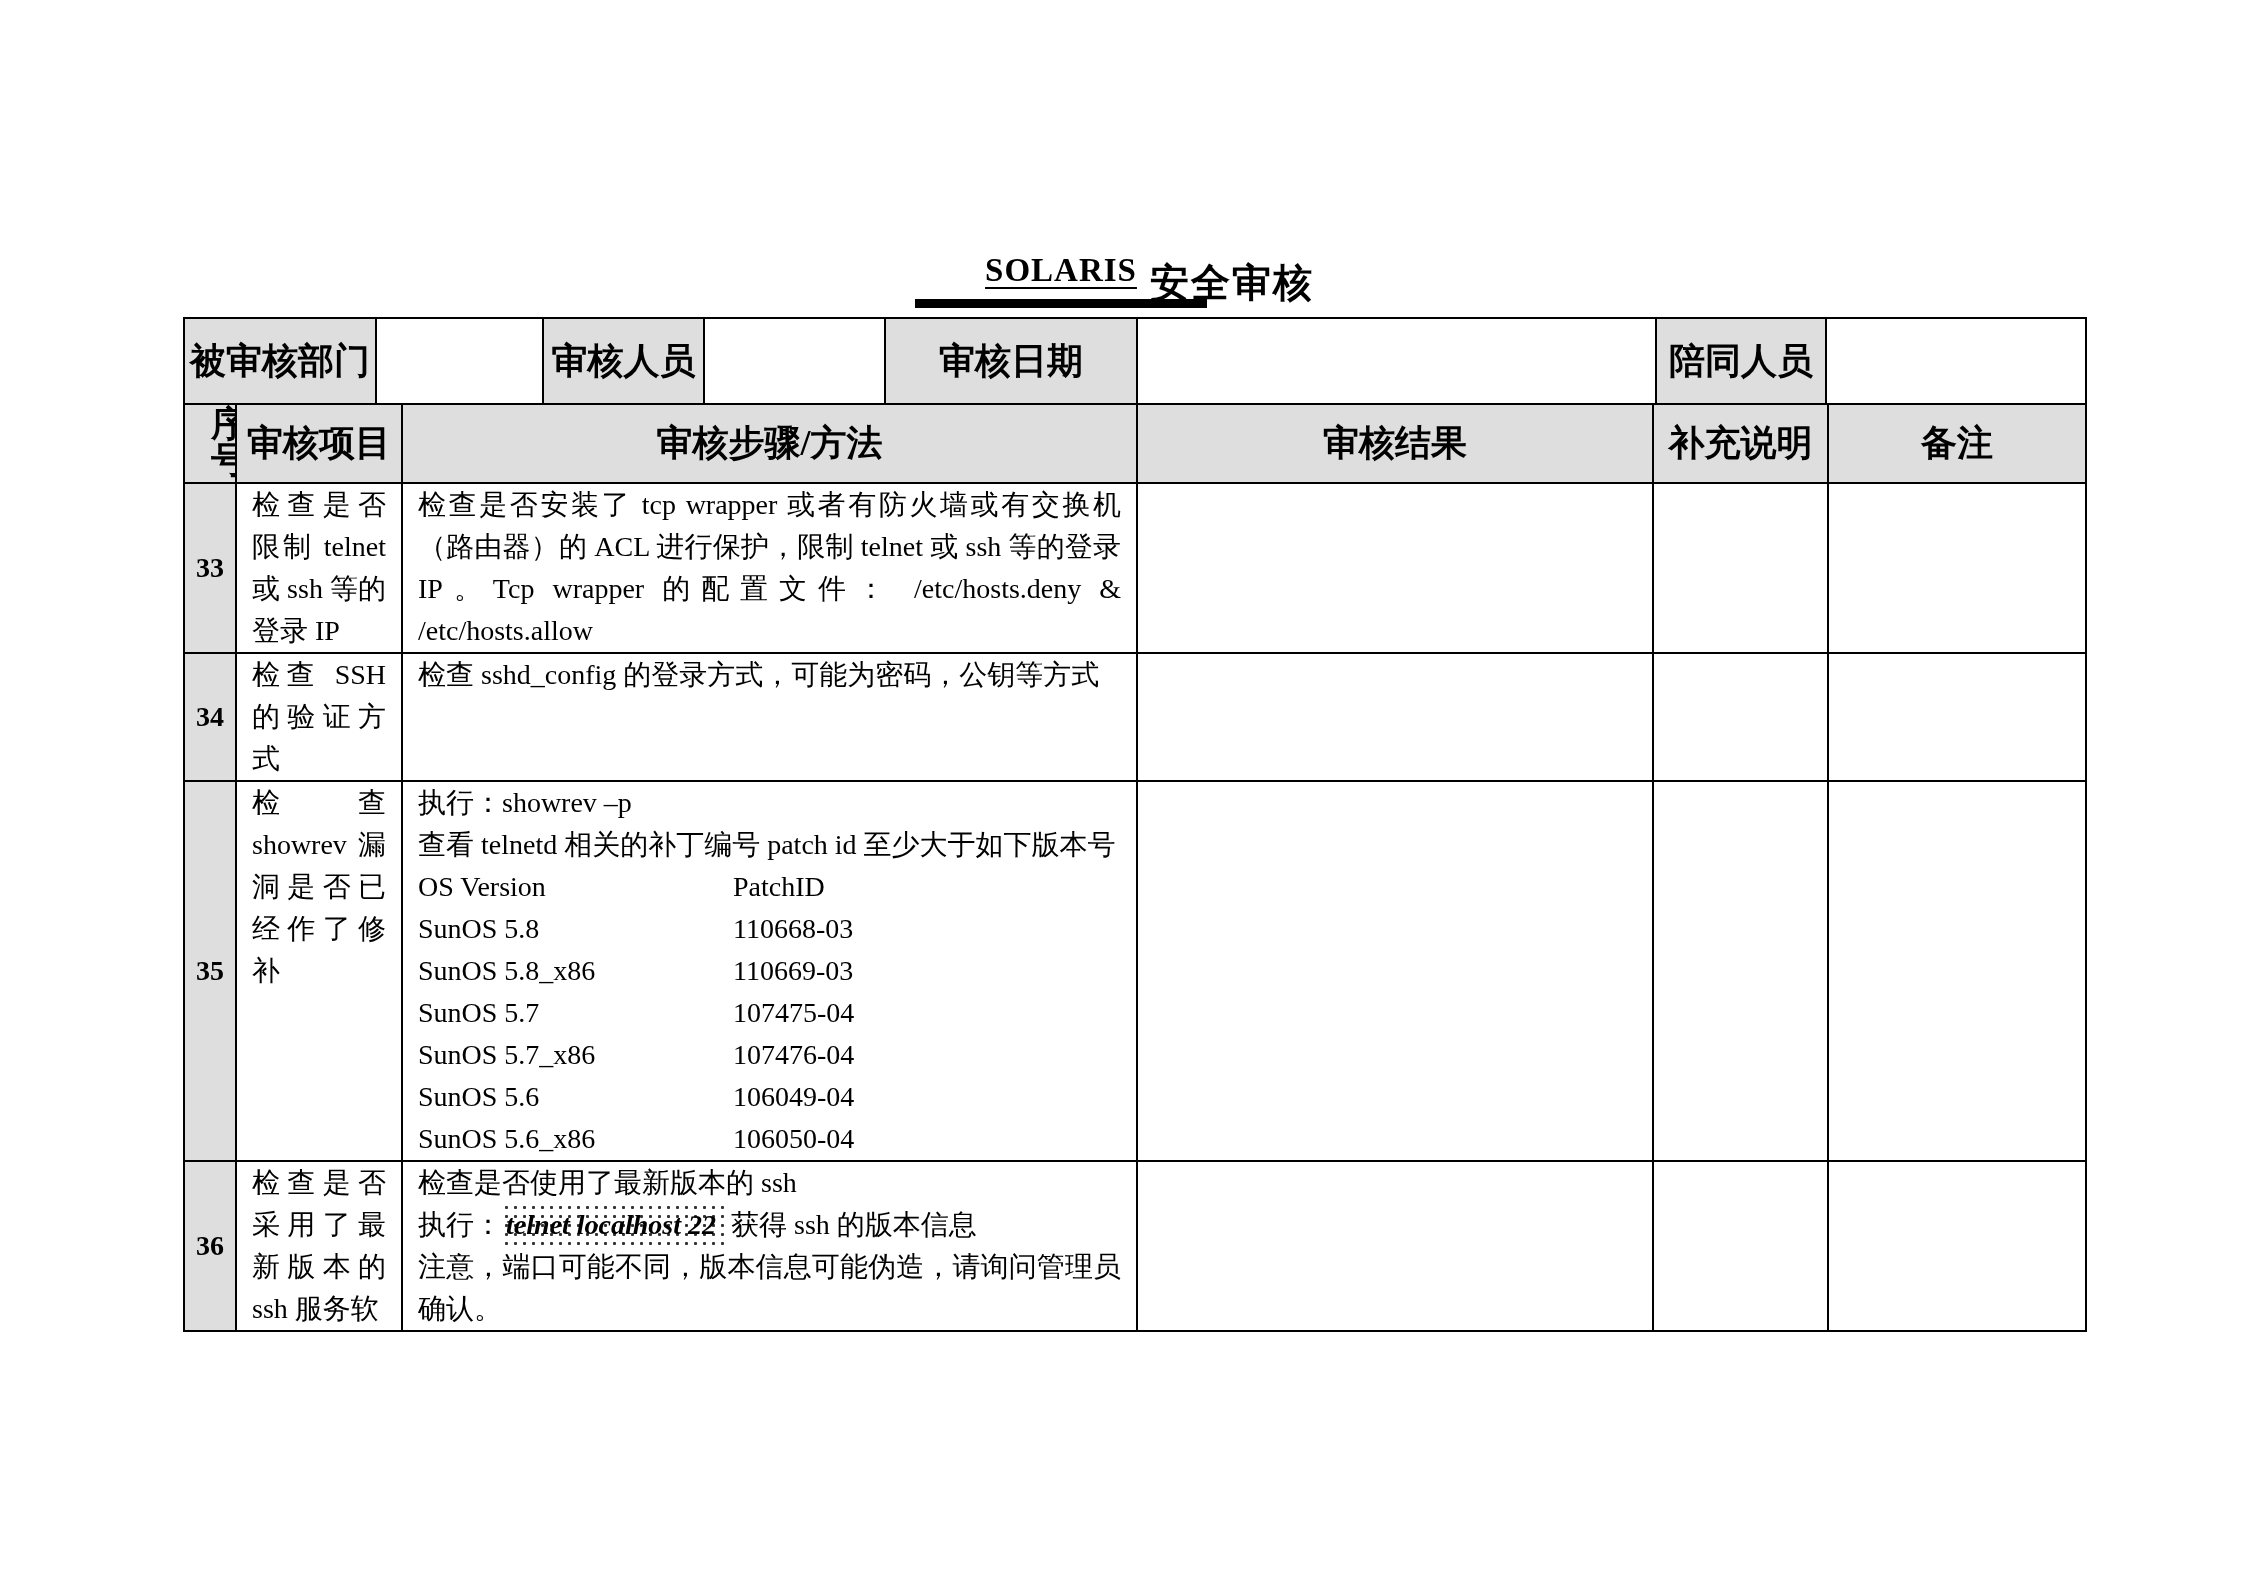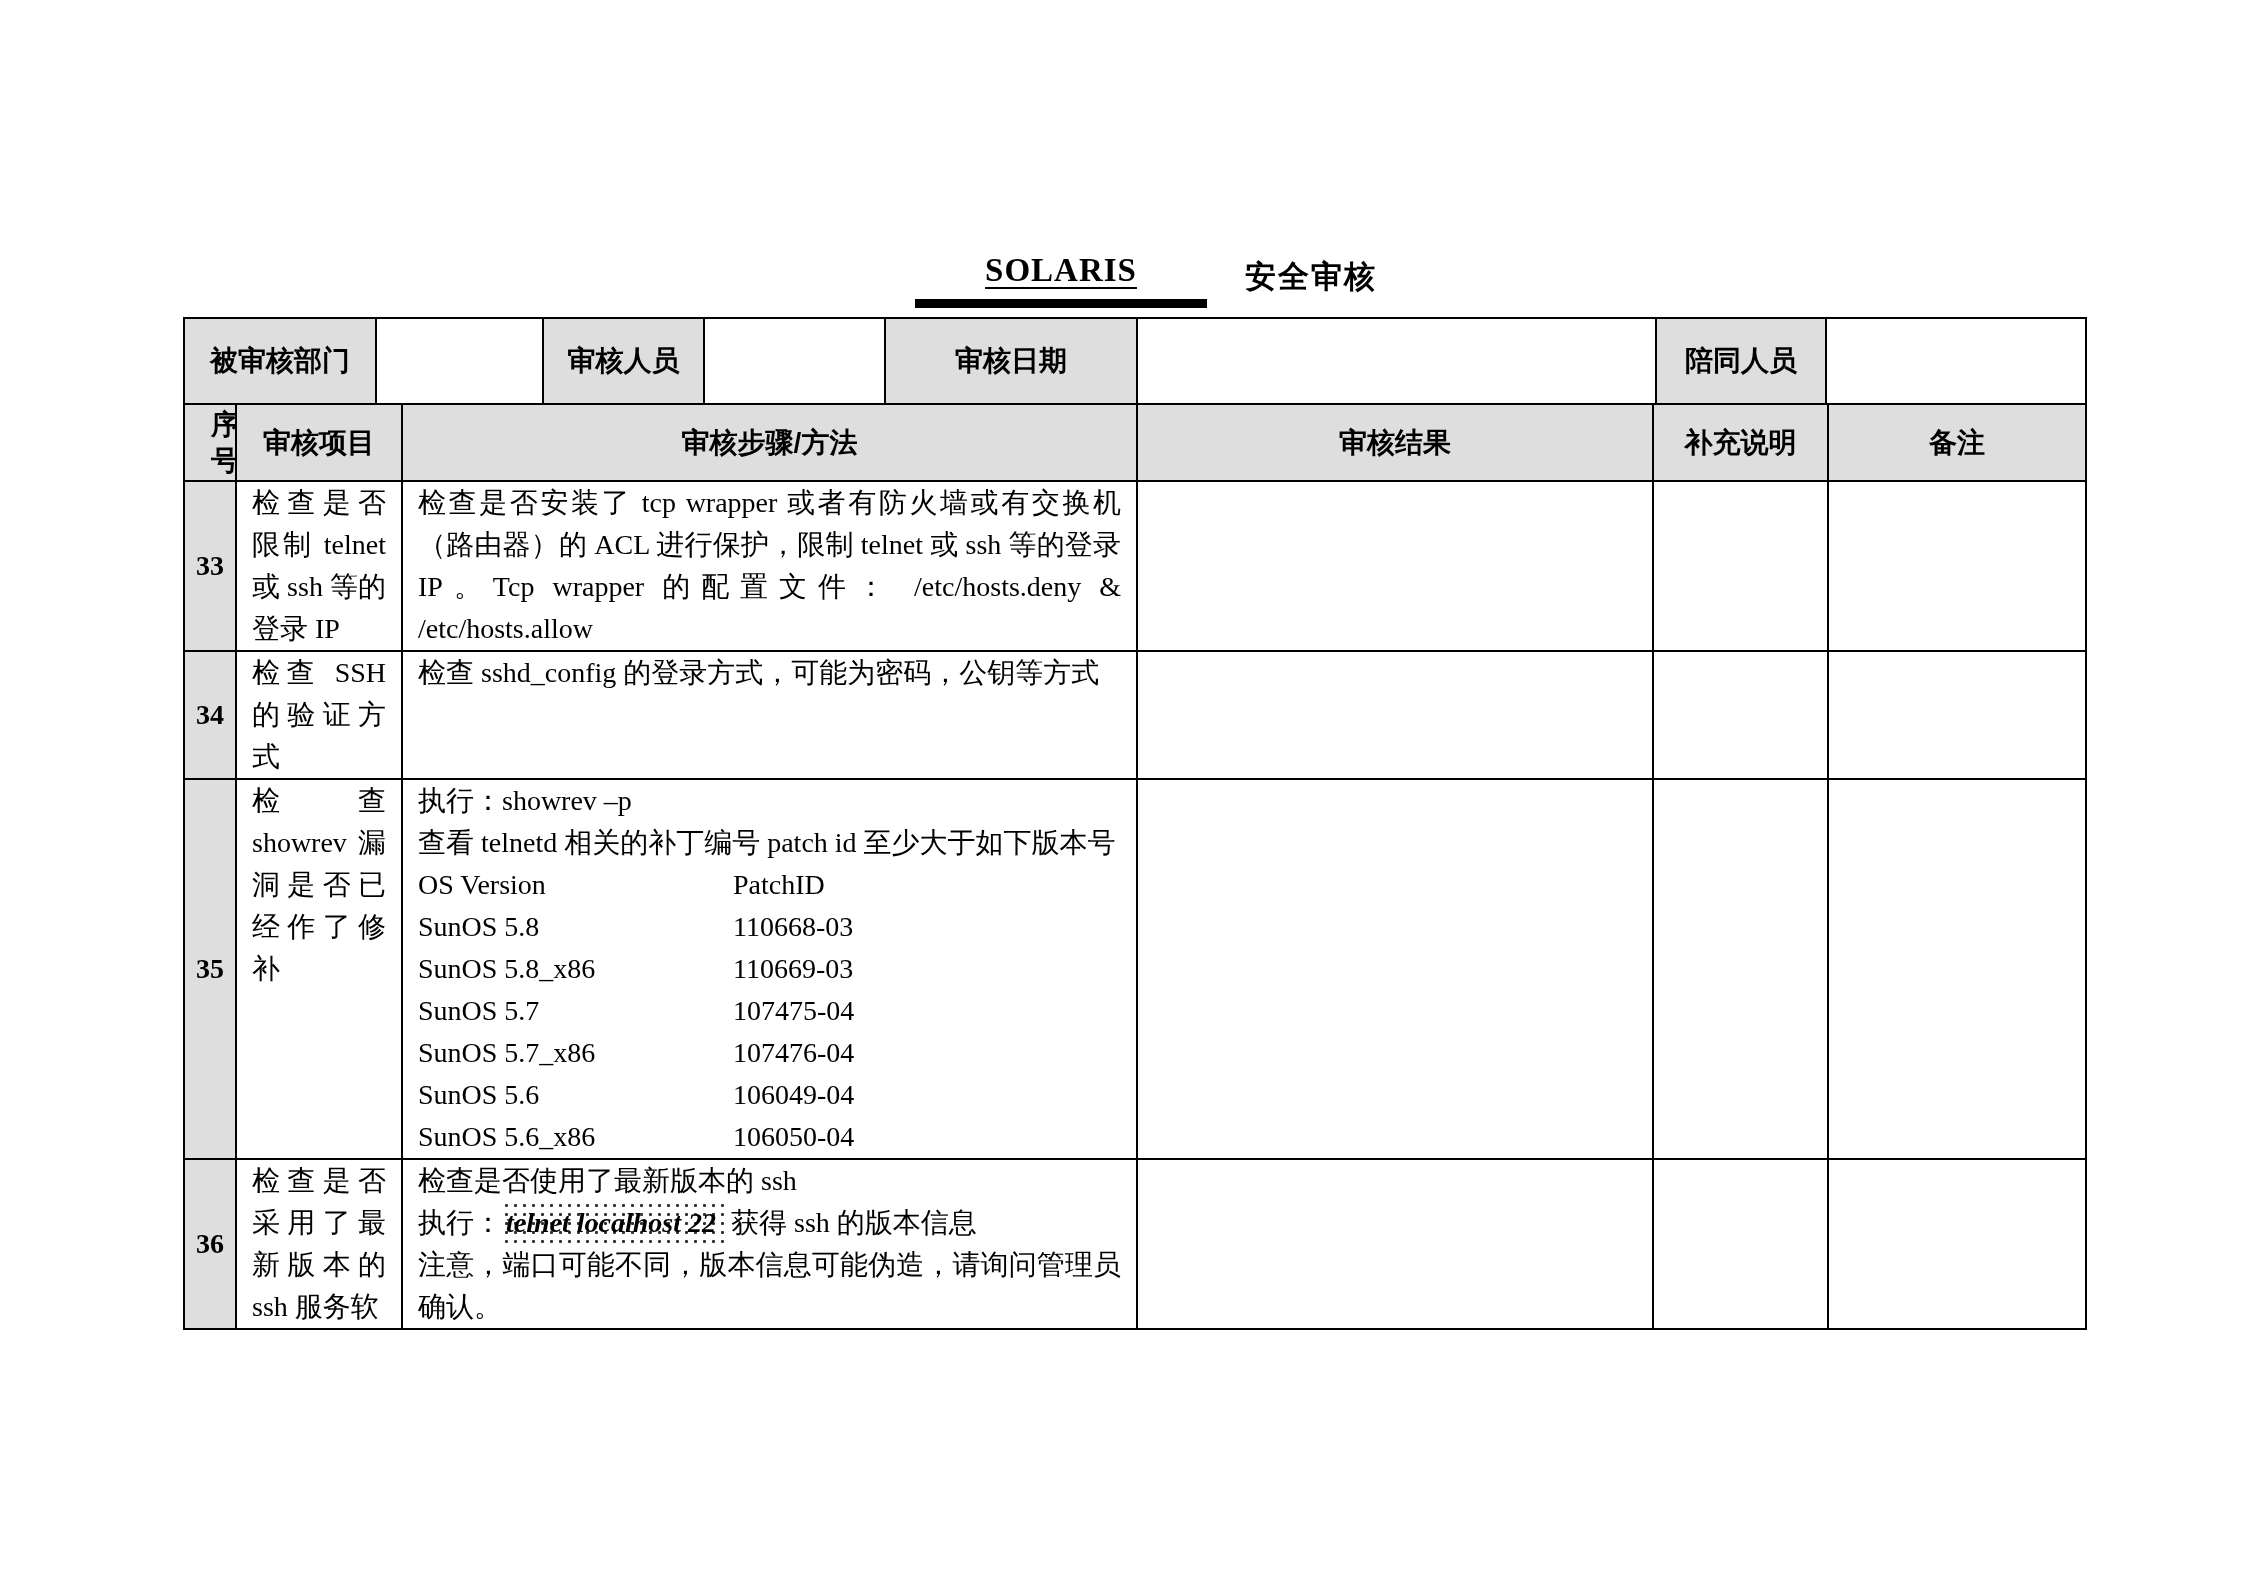--- a/index.html
+++ b/index.html
@@ -24,35 +24,35 @@
   .title-en-box .u {
     font-weight: bold;
     font-size: 33px;
     letter-spacing: 1px;
     text-decoration: underline;
     text-decoration-thickness: 2px;
     text-underline-offset: 6px;
   }
   .title-cn {
     position: absolute;
-    left: 1245px; top: 256px;
+    left: 1150px; top: 256px;
     font-family: Liberation Mono, monospace;
     font-weight: bold;
-    font-size: 31px;
+    font-size: 39px;
     letter-spacing: 2px;
   }
 
   
   table { border-collapse: collapse; table-layout: fixed; }
   td { border: 2px solid #000; overflow: hidden; }
   .shaded { background: #dedede; }
   .hd {
-    font-family: Liberation Sans, sans-serif;
-    font-weight: bold;
-    font-size: 28px;
+    font-family: Liberation Serif, serif;
+    font-weight: bold;
+    font-size: 36px;
     text-align: center;
     vertical-align: middle;
   }
 
   
   .info-table {
     position: absolute;
     left: 183px; top: 317px;
     width: 1904px;
   }

